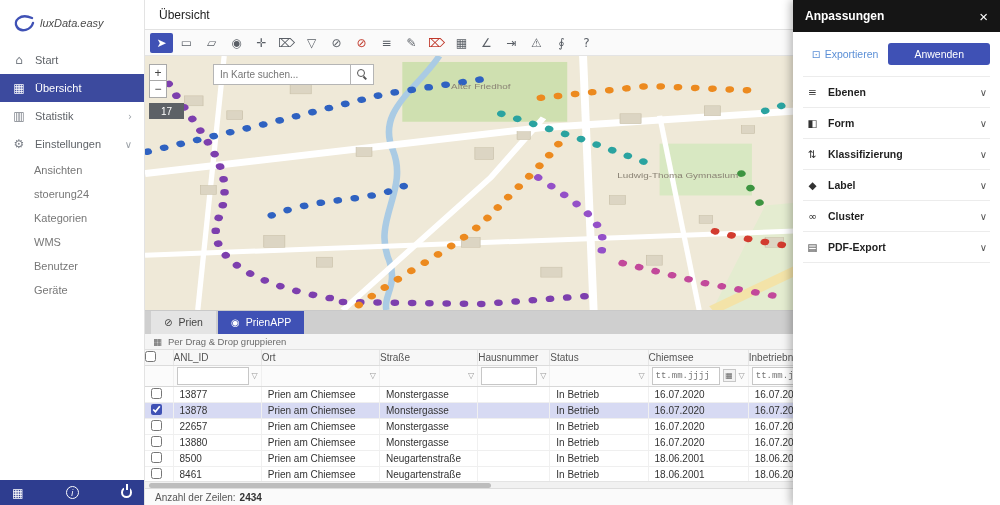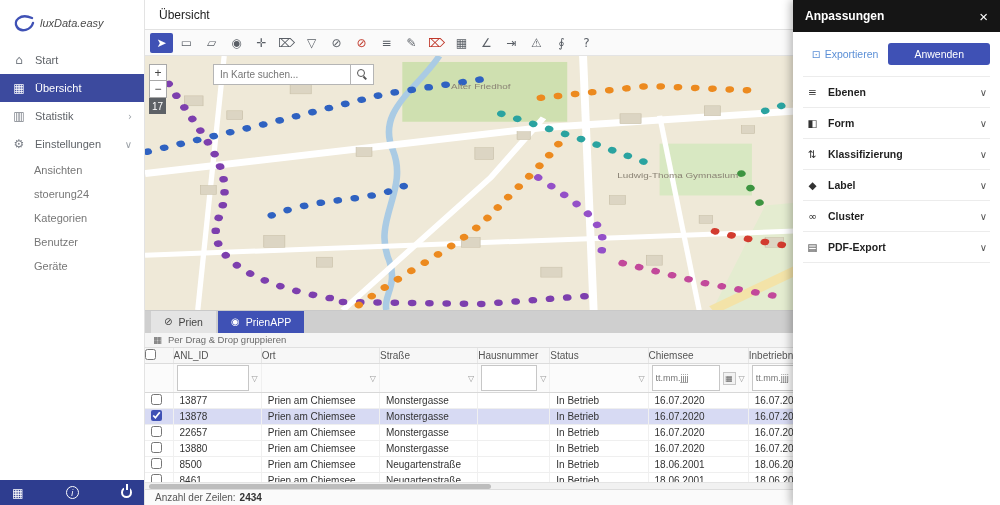--- a/index.html
+++ b/index.html
@@ -39,36 +39,36 @@
   .basemap { position:absolute; inset:0; width:100%; height:100%; display:block; }
   .map-search { position:absolute; left:28px; top:8px; display:flex; z-index:3;margin-left:40px; }
   .map-search input { width:138px; height:21px; border:1px solid #b5b5b5; padding:0 6px; font-size:10px; font-family:inherit; background:#fff; }
   .map-search .search-btn { width:23px; height:21px; background:#fff; border:1px solid #b5b5b5; border-left:none; display:flex; align-items:center; justify-content:center; cursor:pointer; }
   .mag { position:relative; width:11px; height:11px; display:inline-block; }
   .mag::before { content:""; position:absolute; width:6px; height:6px; border:1.5px solid #555; border-radius:50%; left:0; top:0; }
   .mag::after { content:""; position:absolute; width:4px; height:1.5px; background:#555; transform:rotate(45deg); left:6px; top:8px; }
   .zoom-stack { position:absolute; left:4px; top:8px; z-index:3; width:18px; }
   .zoom-btn { width:18px; height:17px; background:#fff; border:1px solid #a9a9a9; display:flex; align-items:center; justify-content:center; font-size:12px; color:#444; cursor:pointer; }
   .zoom-btn + .zoom-btn { border-top:none; }
-  .zoom-level { width:17px; height:16px; background:#5d6166; color:#fff; display:flex; align-items:center; justify-content:center; font-size:10px; }
+  .zoom-level { width:35px; height:16px; margin-top:5px; background:#5d6166; color:#fff; display:flex; align-items:center; justify-content:center; font-size:10px; }
 
   
   .grid { position:absolute; top:311px; left:0; right:0; bottom:0; background:#fff; display:flex; flex-direction:column; }
   .tabs { height:23px; background:#cfcfcf; display:flex; align-items:stretch; padding-left:6px; gap:2px; }
   .tab { display:flex; align-items:center; gap:6px; padding:0 13px; background:#e4e4e4; color:#444; cursor:pointer; font-size:10.5px; }
   .tab .tab-ic { font-size:10px; }
   .tab.active { background:#3f51b5; color:#fff; }
   .group-bar { height:16px; background:#f5f5f5; border-bottom:1px solid #e0e0e0; display:flex; align-items:center; gap:6px; padding:0 8px; color:#6b6b6b; font-size:9.5px; }
   .grid-scroll { overflow:hidden; }
   table { border-collapse:collapse; table-layout:fixed; width:700px; font-size:10px; }
   th { background:#f7f7f7; border-right:1px solid #e6e6e6; border-bottom:1px solid #dcdcdc; text-align:left; padding:1px 0; font-weight:normal; color:#555; height:15px; white-space:nowrap; overflow:hidden; }
   td { border-right:1px solid #f0f0f0; border-bottom:1px solid #efefef; padding:1px 6px; height:15px; color:#333; white-space:nowrap; overflow:hidden; }
   tr.filter-row td { background:#fbfbfb; border-bottom:1px solid #d8d8d8; padding:1px 3px; }
   .filter-cell { display:flex; align-items:center; gap:3px; }
-  .filter-input { flex:1; min-width:0; height:26px; border:1px solid #c7c7c7; font-size:9px; padding:0 3px; font-family:Liberation Sans, sans-serif; }
+  .filter-input { flex:1; min-width:0; height:18px; border:1px solid #c7c7c7; font-size:9px; padding:0 3px; font-family:Liberation Mono, monospace; }
   .funnel { margin-left:auto; color:#9a9a9a; font-size:8px; cursor:pointer; }
   .cal-btn { width:13px; height:13px; border:1px solid #c7c7c7; background:#f2f2f2; font-size:8px; line-height:11px; text-align:center; color:#666; cursor:pointer; }
   tr.data-row.selected td { background:#d7daf3; }
   input[type="checkbox"] { width:11px; height:11px; accent-color:#3f51b5; }
   .hscroll { margin-top:auto; height:7px; background:#f1f1f1; position:relative; border-top:1px solid #e4e4e4; }
   .hthumb { position:absolute; left:4px; top:1px; width:40%; height:5px; background:#bdbdbd; border-radius:3px; cursor:pointer; }
   .grid-footer { height:17px; border-top:1px solid #ddd; background:#fafafa; display:flex; align-items:center; gap:4px; padding:0 10px; color:#555; font-size:10px; }
   .bold { font-weight:bold; color:#333; }
 
   
@@ -108,20 +108,21 @@
         <span class="nav-ch ic">›</span>
       </div>
       <div class="nav-item">
         <span class="nav-ic ic">⚙</span>
         <span class="nav-lb">Einstellungen</span>
         <span class="nav-ch ic">∨</span>
       </div>
       <div class="nav-sub">Ansichten</div>
       <div class="nav-sub">stoerung24</div>
       <div class="nav-sub">Kategorien</div>
+      <div class="nav-sub">WMS</div>
       <div class="nav-sub">Benutzer</div>
       <div class="nav-sub">Geräte</div>
     </div>
   <div class="sidebar-bottom">
     <span class="sb-ic ic">▦</span>
     <span class="info-circle">i</span>
     <span class="power"></span>
   </div>
 </div>
 

